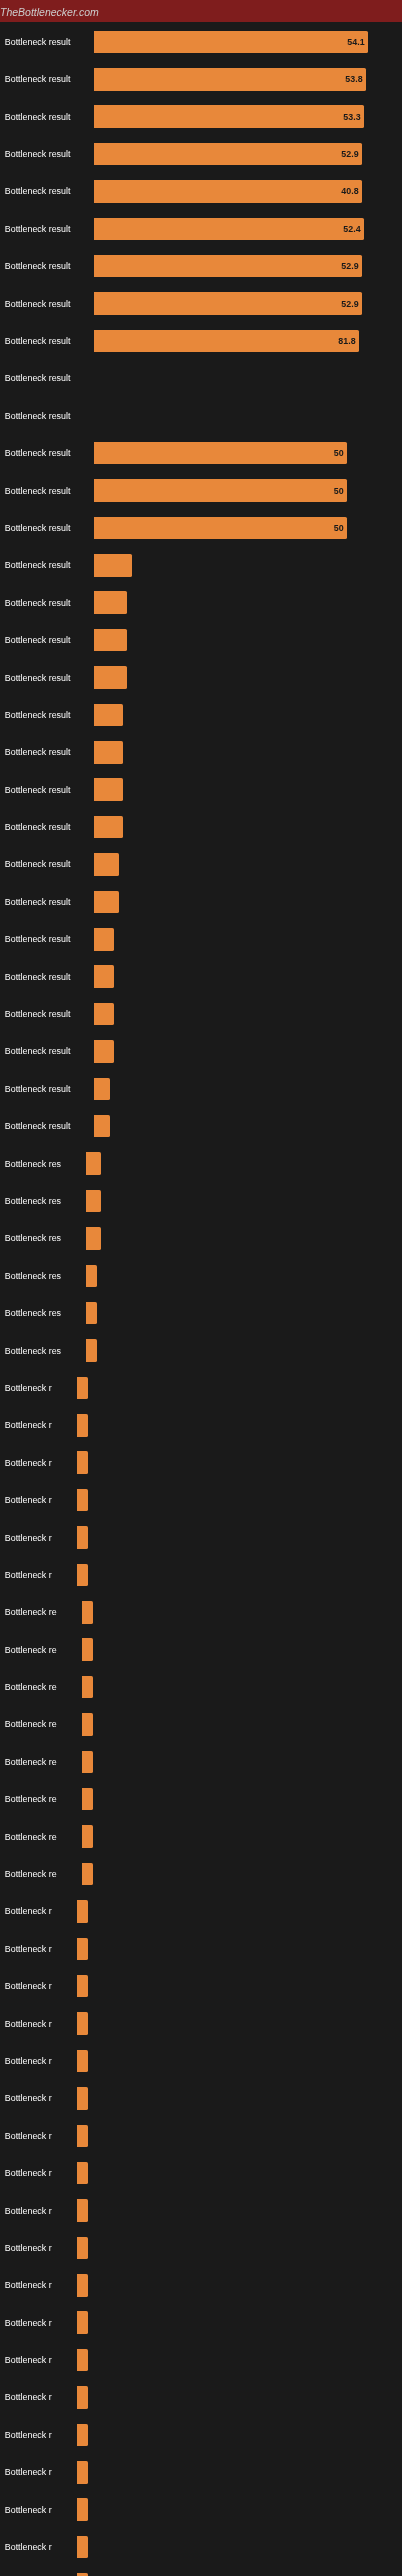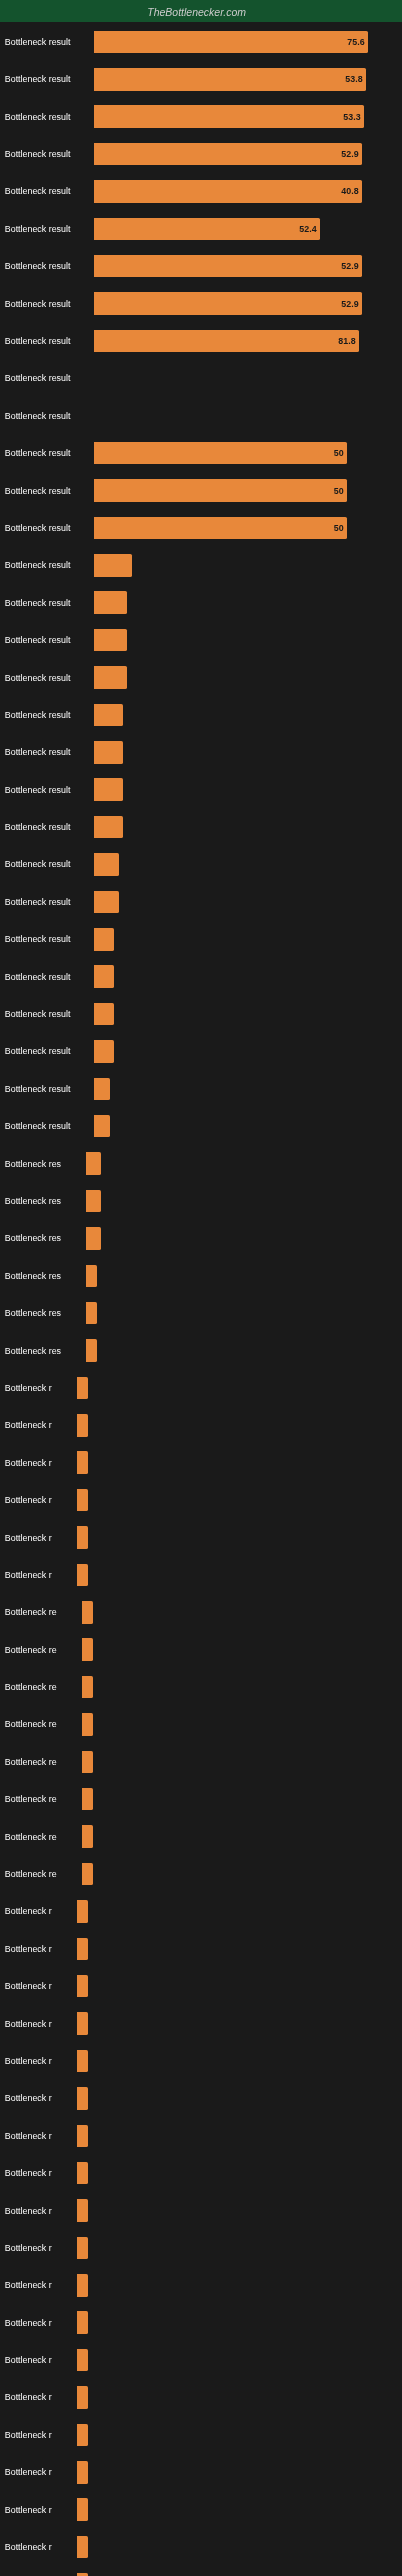--- a/index.html
+++ b/index.html
@@ -7,22 +7,22 @@
       padding: 0;
       box-sizing: border-box;
     }
     body {
       width: 403px;
       background: #1a1a1a;
       font-family: Arial, sans-serif;
       color: #333;
     }
     .header {
-      background: #14532d;
-      text-align: center;
+      background: #7f1d1d;
+      text-align: left;
       padding: 6.4px 9.7px 3.2px 0;
       color: #ccc;
       font-size: 10.5px;
       font-style: italic;
     }
     .chart-container {
       background: #1a1a1a;
       padding: 4.8px 0;
     }
     .bar-row {
@@ -73,21 +73,21 @@
 
 <div class="header">
   <span>TheBottlenecker.com</span>
 </div>
 
 <div class="chart-container" id="chart-container">
 <div class="bar-row">
       <span class="bar-label" style="width: 89px; min-width: 89px;">Bottleneck result</span>
       <div class="bar-wrapper">
         <div class="bar" style="width: 274px;">
-          <span class="bar-value">75.6</span>
+          <span class="bar-value">54.1</span>
         </div>
       </div>
     </div>
     <div class="separator"></div>
     <div class="bar-row">
       <span class="bar-label" style="width: 89px; min-width: 89px;">Bottleneck result</span>
       <div class="bar-wrapper">
         <div class="bar" style="width: 272px;">
           <span class="bar-value">53.8</span>
         </div>
@@ -117,21 +117,21 @@
       <div class="bar-wrapper">
         <div class="bar" style="width: 268px;">
           <span class="bar-value">40.8</span>
         </div>
       </div>
     </div>
     <div class="separator"></div>
     <div class="bar-row">
       <span class="bar-label" style="width: 89px; min-width: 89px;">Bottleneck result</span>
       <div class="bar-wrapper">
-        <div class="bar" style="width: 226px; text-align: right;">
+        <div class="bar" style="width: 270px; text-align: right;">
           <span class="bar-value">52.4</span>
         </div>
       </div>
     </div>
     <div class="separator"></div>
     <div class="bar-row">
       <span class="bar-label" style="width: 89px; min-width: 89px;">Bottleneck result</span>
       <div class="bar-wrapper">
         <div class="bar" style="width: 268px;">
           <span class="bar-value">52.9</span>

